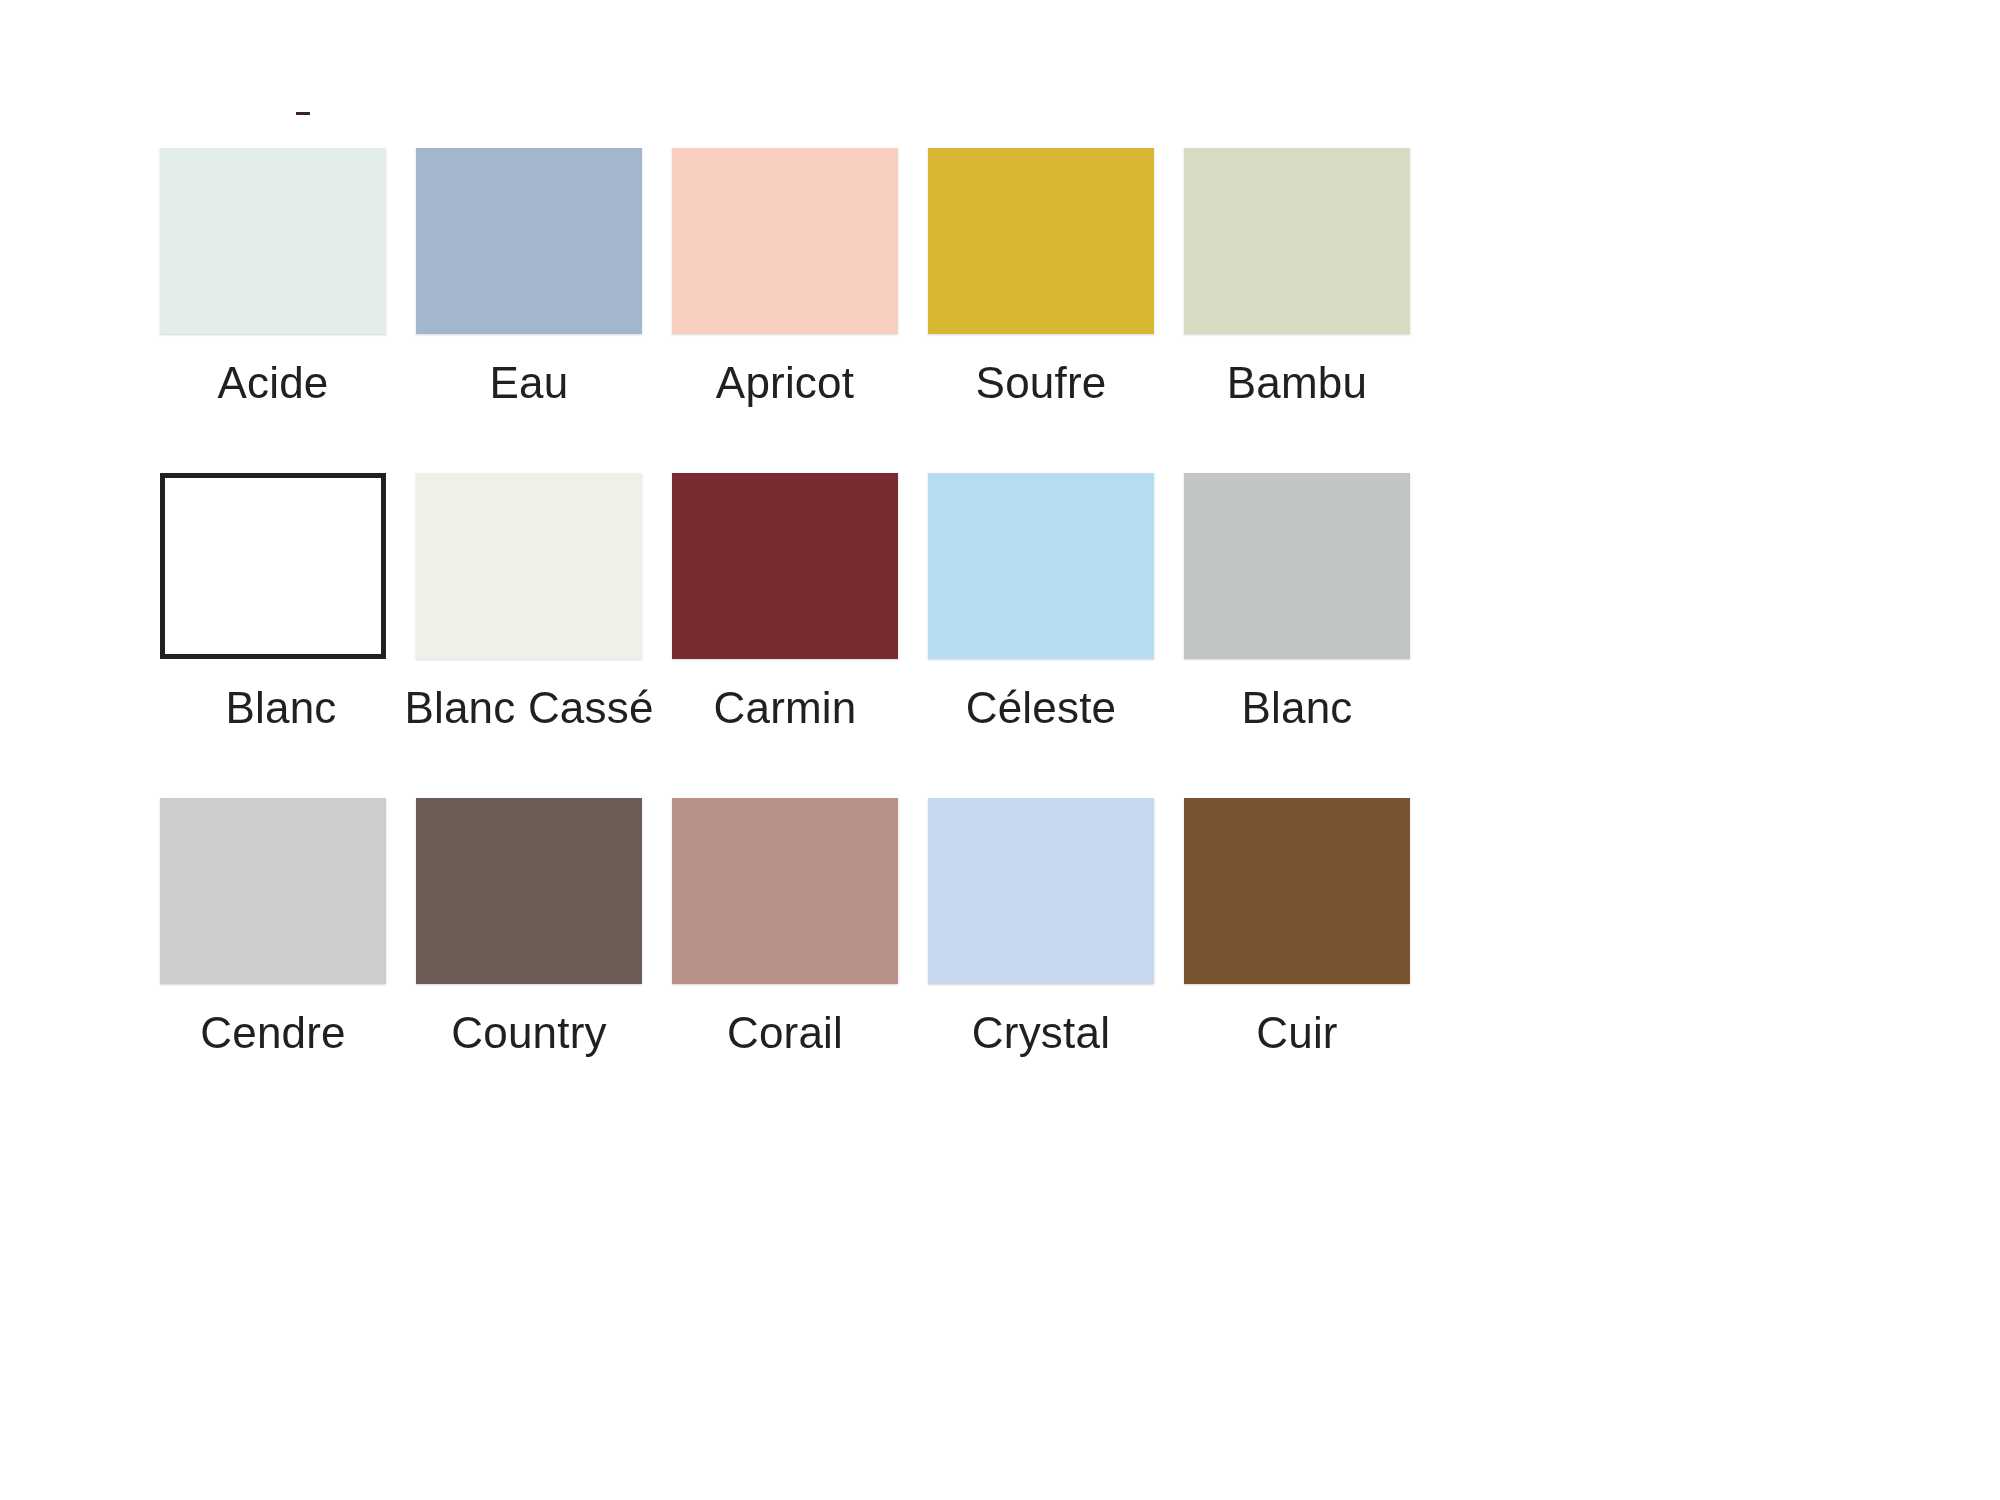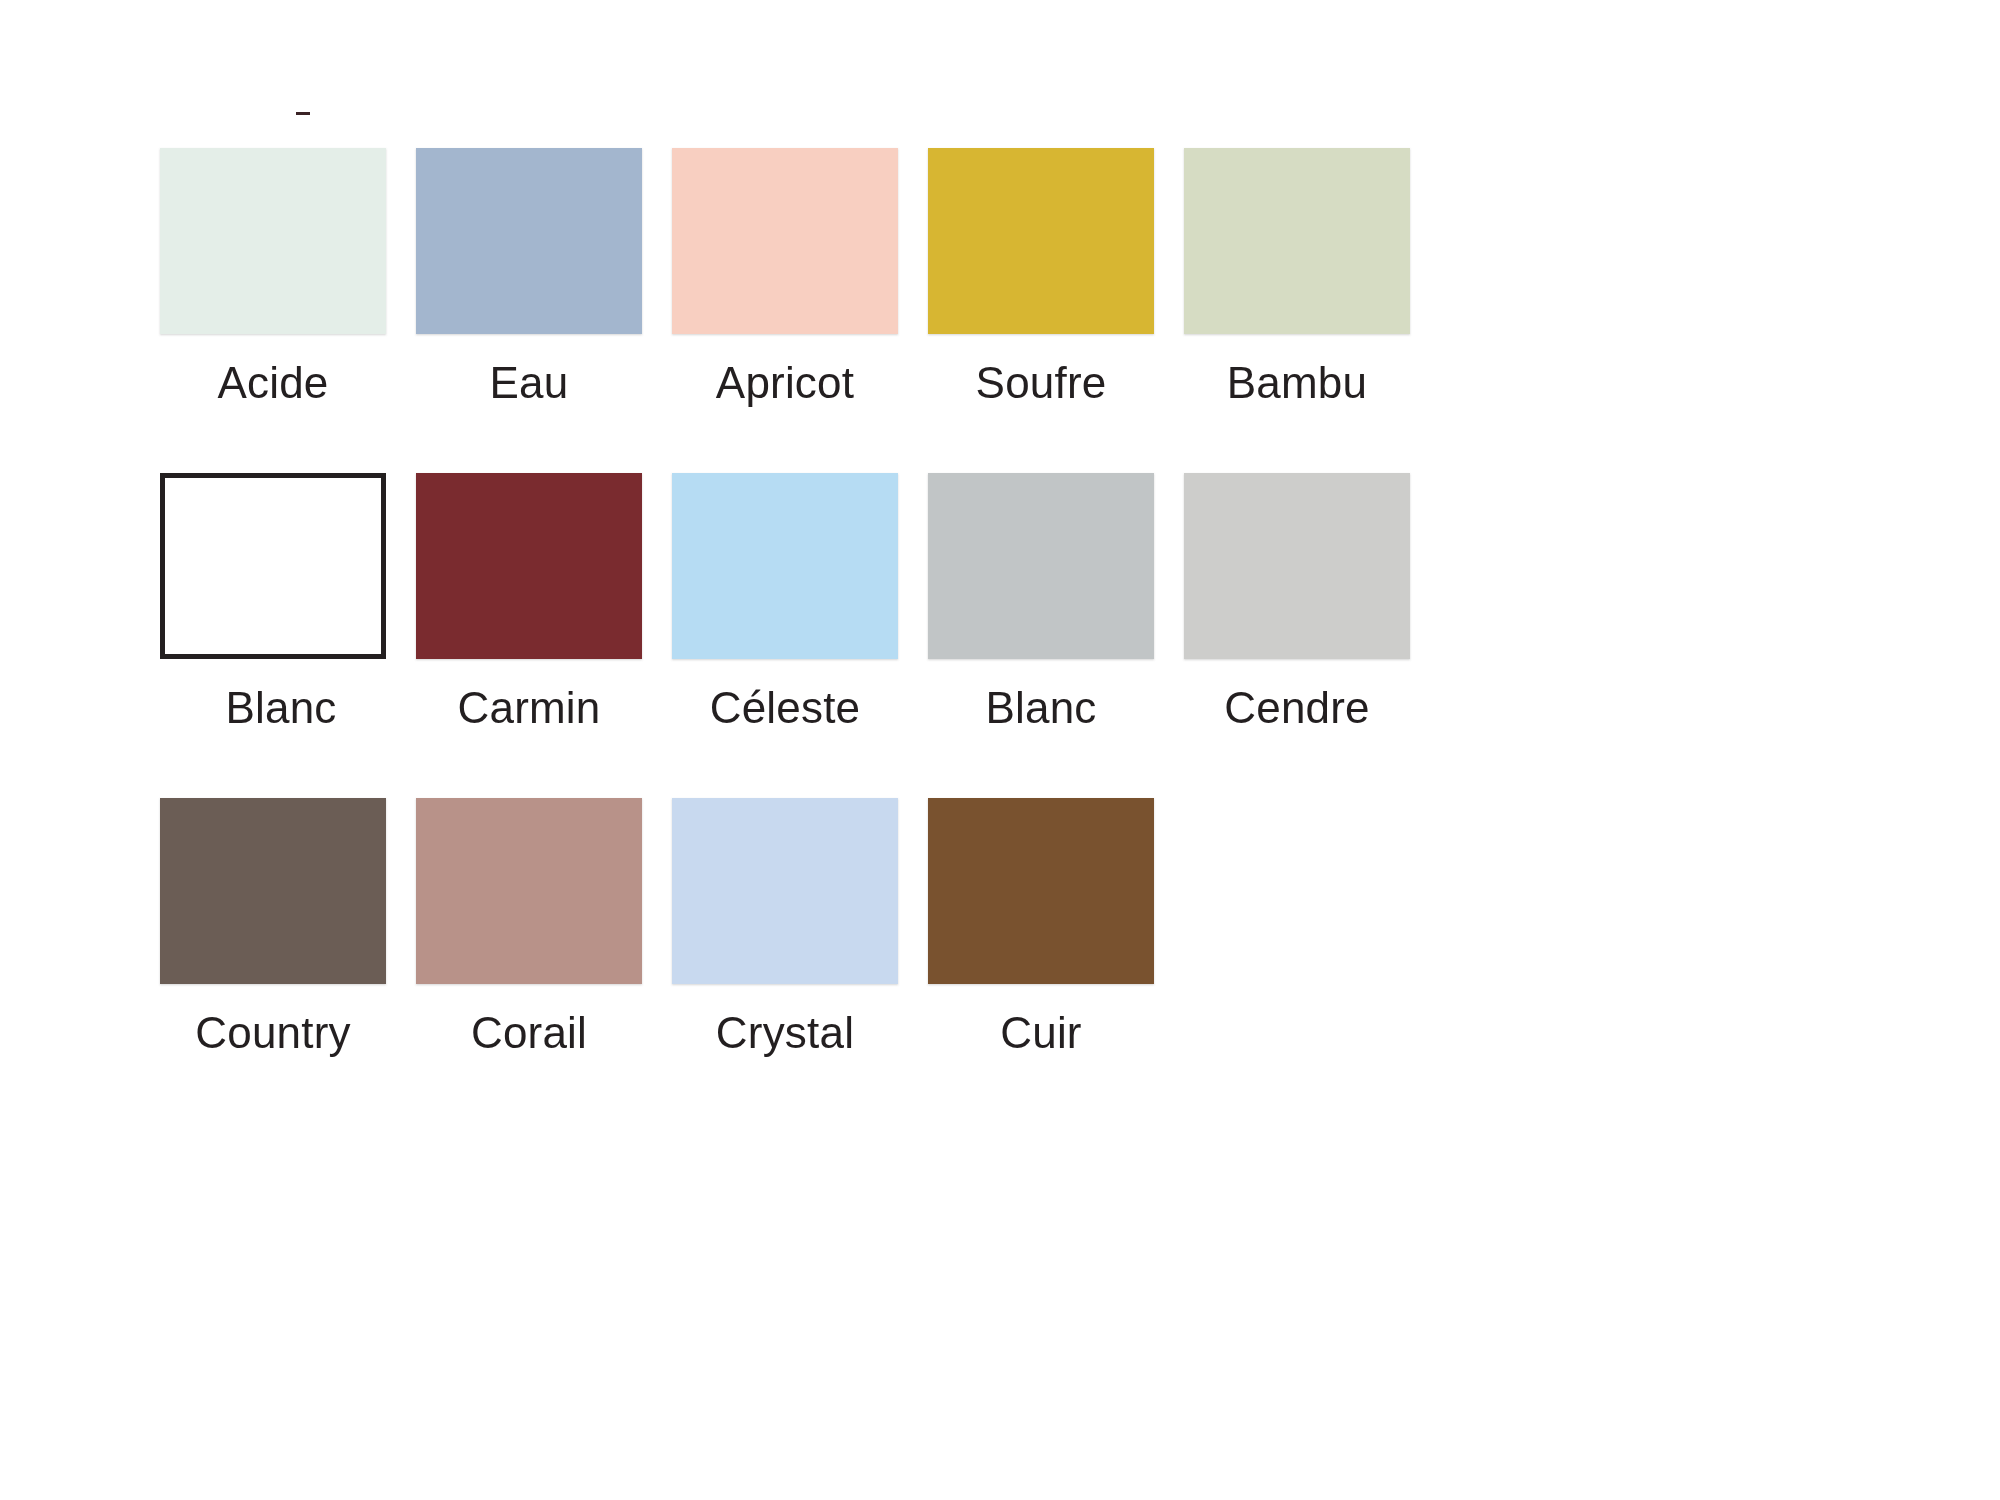--- a/index.html
+++ b/index.html
@@ -97,20 +97,24 @@
       </div>
       <div class="swatch-cell">
         <div class="swatch-chip" style="background: rgb(214, 220, 195);"></div>
         <div class="swatch-label">Bambu</div>
       </div>
       <div class="swatch-cell">
         <div class="swatch-chip bordered" style="background: rgb(255, 255, 255);"></div>
         <div class="swatch-label bold">Blanc</div>
       </div>
       <div class="swatch-cell">
+        <div class="swatch-chip" style="background: rgb(240, 239, 232);"></div>
+        <div class="swatch-label">Blanc Cassé</div>
+      </div>
+      <div class="swatch-cell">
         <div class="swatch-chip" style="background: rgb(122, 43, 47);"></div>
         <div class="swatch-label">Carmin</div>
       </div>
       <div class="swatch-cell">
         <div class="swatch-chip" style="background: rgb(182, 220, 243);"></div>
         <div class="swatch-label">Céleste</div>
       </div>
       <div class="swatch-cell">
         <div class="swatch-chip" style="background: rgb(193, 197, 198);"></div>
         <div class="swatch-label">Blanc</div>

